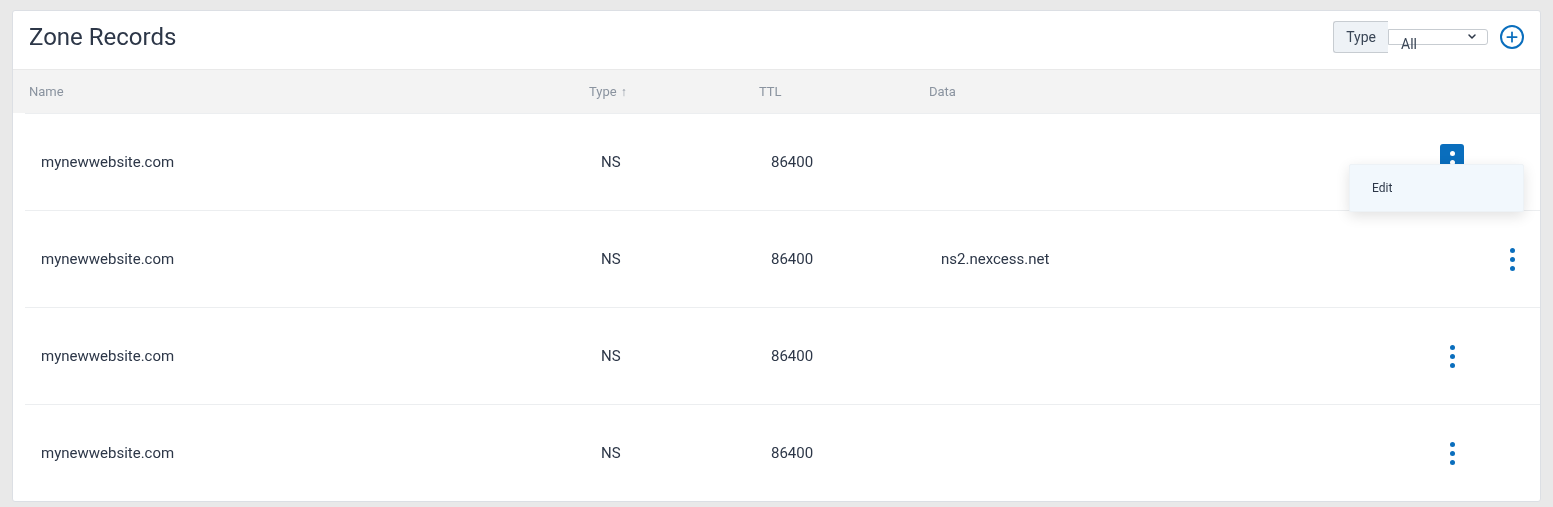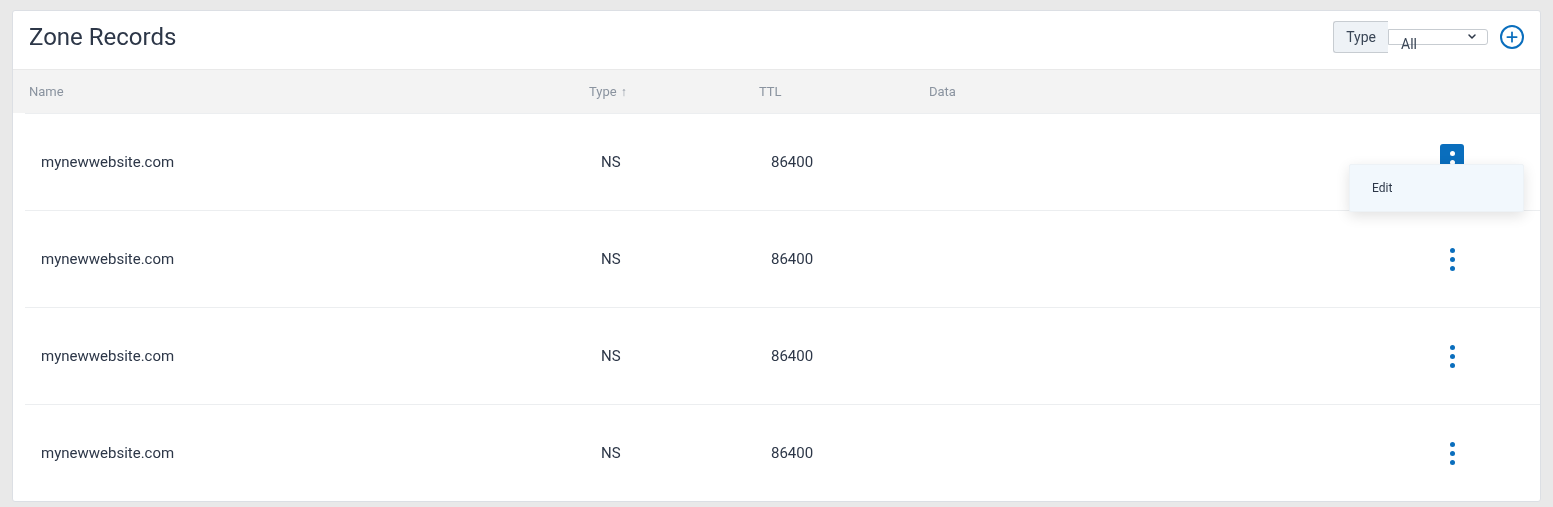--- a/index.html
+++ b/index.html
@@ -210,20 +210,21 @@
           </button>
         </div>
         <div class="dropdown" style="top: 50px; right: 16px;">
           <div class="dropdown-item">Edit</div>
         </div>
       </div>
       <div class="table-row" style="position: relative;">
         <div>mynewwebsite.com</div>
         <div>NS</div>
         <div>86400</div>
+        <div>ns2.nexcess.net</div>
         <div class="actions-cell">
           <button class="kebab">
             <span class="dot"></span>
             <span class="dot"></span>
             <span class="dot"></span>
           </button>
         </div>
       </div>
       <div class="table-row" style="position: relative;">
         <div>mynewwebsite.com</div>

